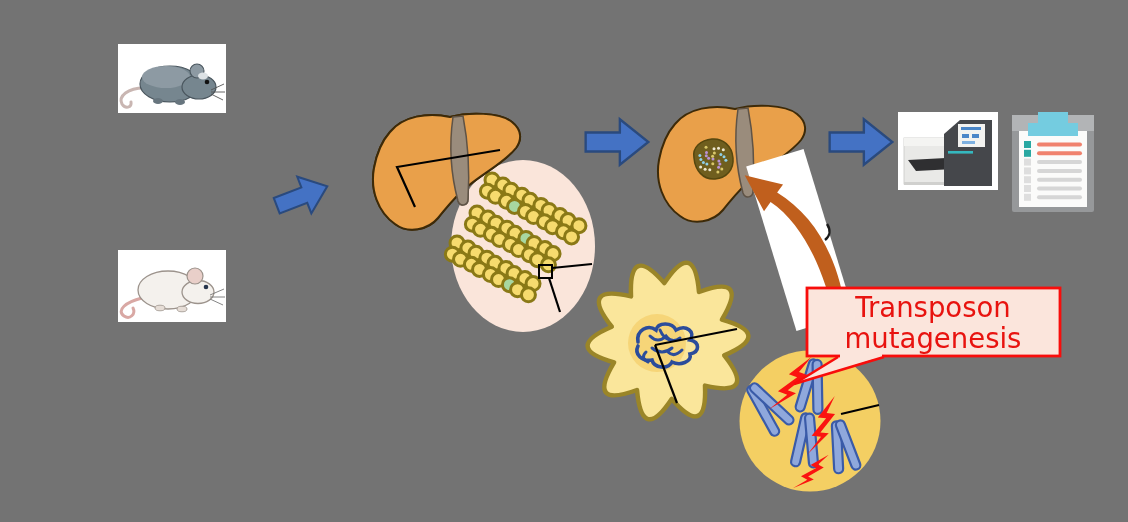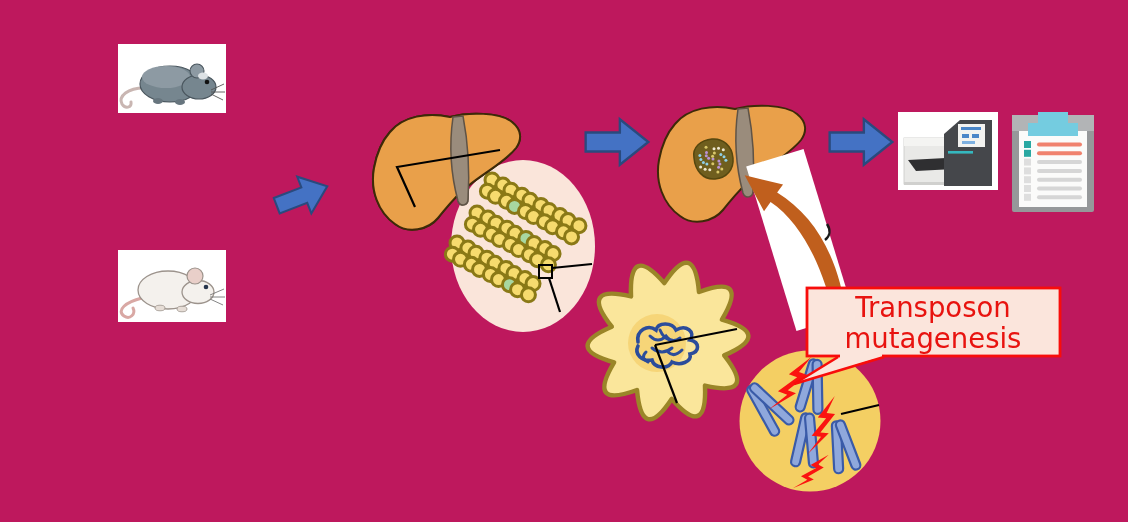--- a/index.html
+++ b/index.html
@@ -1,16 +1,16 @@
 <!DOCTYPE html>
 <html><head>
 <meta charset="utf-8">
 <style>
   html,body{margin:0;padding:0;background:#000;}
-  #stage{position:relative;width:1128px;height:522px;background:#be185d;overflow:hidden;}
+  #stage{position:relative;width:1128px;height:522px;background:#737373;overflow:hidden;}
   svg{display:block;}
   .cap{font-family:"DejaVu Sans","Liberation Sans",sans-serif;font-size:27.5px;}
 </style>
 </head>
 <body>
 
 <div id="stage">
 <svg width="1128" height="522" viewBox="0 0 1128 522">
 
   <g transform="translate(118,44)">

